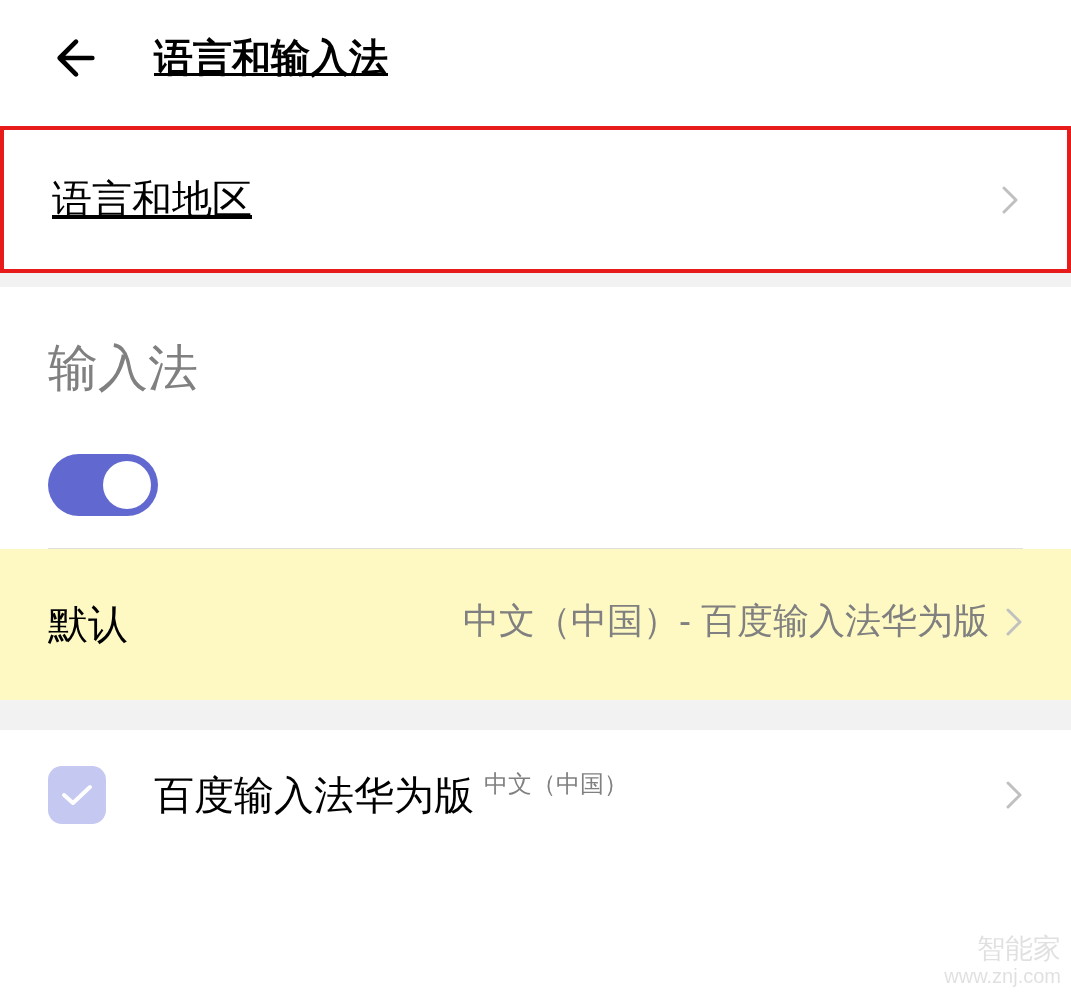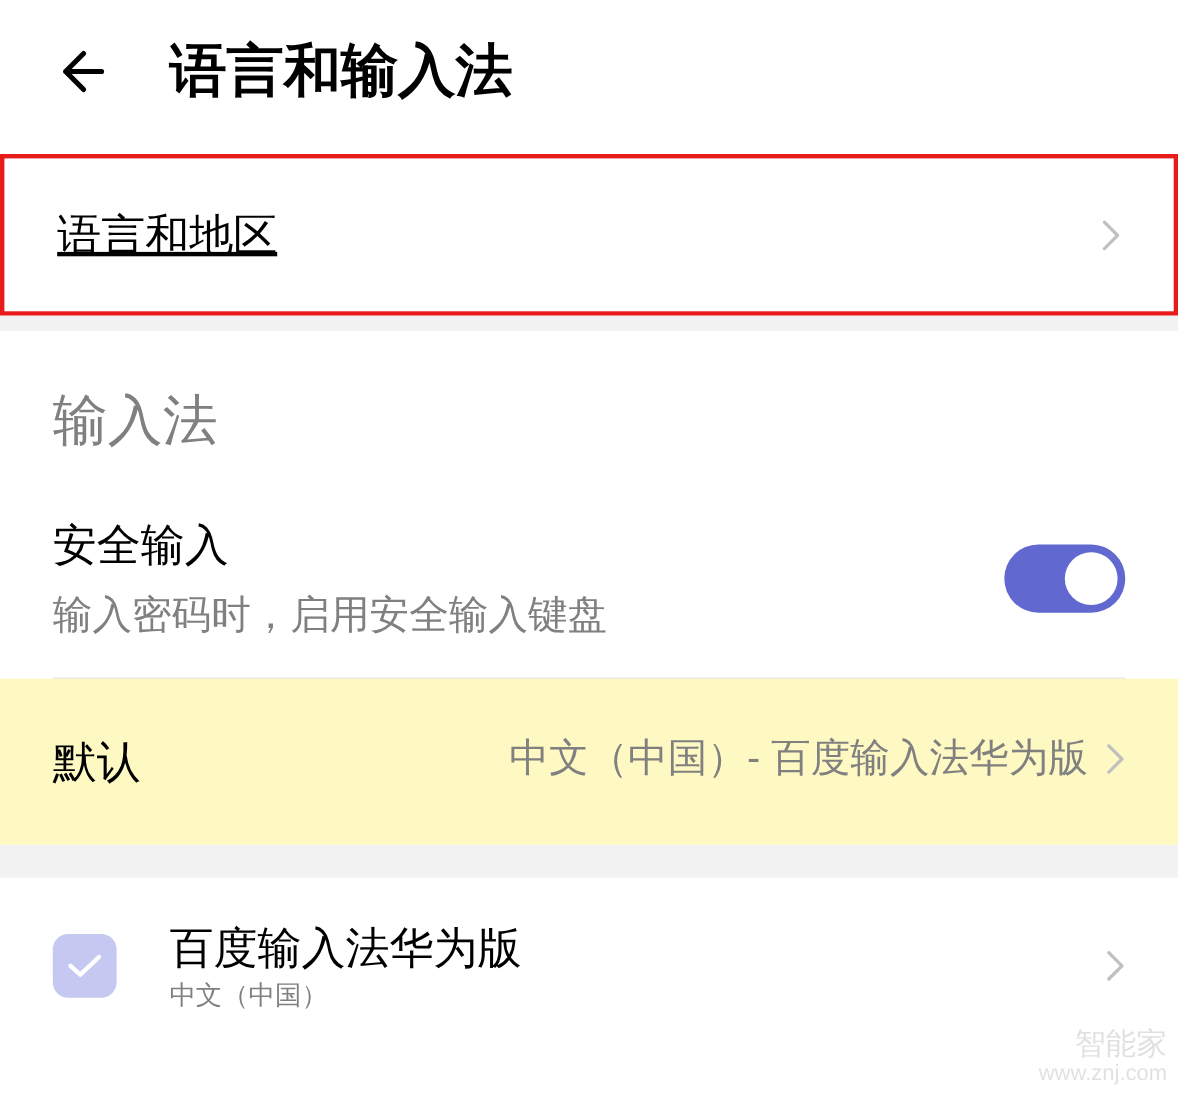--- a/index.html
+++ b/index.html
@@ -22,23 +22,24 @@
     }
     .back-icon {
       width: 56px;
       height: 56px;
       display: flex;
       align-items: center;
       justify-content: center;
       cursor: pointer;
     }
     .page-title {
-      font-size: 52px;
+      font-size: 39px;
       font-weight: 600;
       color: #000000;
+      text-decoration: underline;
     }
     .highlighted-section {
       border: 4px solid #e81b1b;
       margin: 0 0 0 0;
       background: #ffffff;
       text-decoration: underline;
     }
     .setting-row-inner {
       display: flex;
       align-items: center;
@@ -143,21 +144,22 @@
       align-items: center;
       justify-content: center;
       flex-shrink: 0;
     }
     .checkmark {
       width: 32px;
       height: 24px;
     }
     .ime-text-group {
       display: flex;
-      flex-direction: column;
+      flex-direction: row;
+      gap: 10px;
       flex: 1;
     }
     .ime-title {
       font-size: 40px;
       color: #000000;
       font-weight: 400;
     }
     .ime-subtitle {
       font-size: 24px;
       color: #808080;
@@ -203,24 +205,20 @@
   </div>
 </div>
 
 <div class="section-gap"></div>
 
 <div class="section-header">
   <span class="section-header-text">输入法</span>
 </div>
 
 <div class="setting-row-complex">
-  <div class="setting-text-group">
-    <span class="setting-label">安全输入</span>
-    <span class="setting-subtitle">输入密码时，启用安全输入键盘</span>
-  </div>
   <div class="toggle-switch">
     <div class="toggle-thumb"></div>
   </div>
 </div>
 
 <div class="divider"></div>
 
 <div class="setting-row-value">
   <span class="setting-label">默认</span>
   <div class="value-group">

